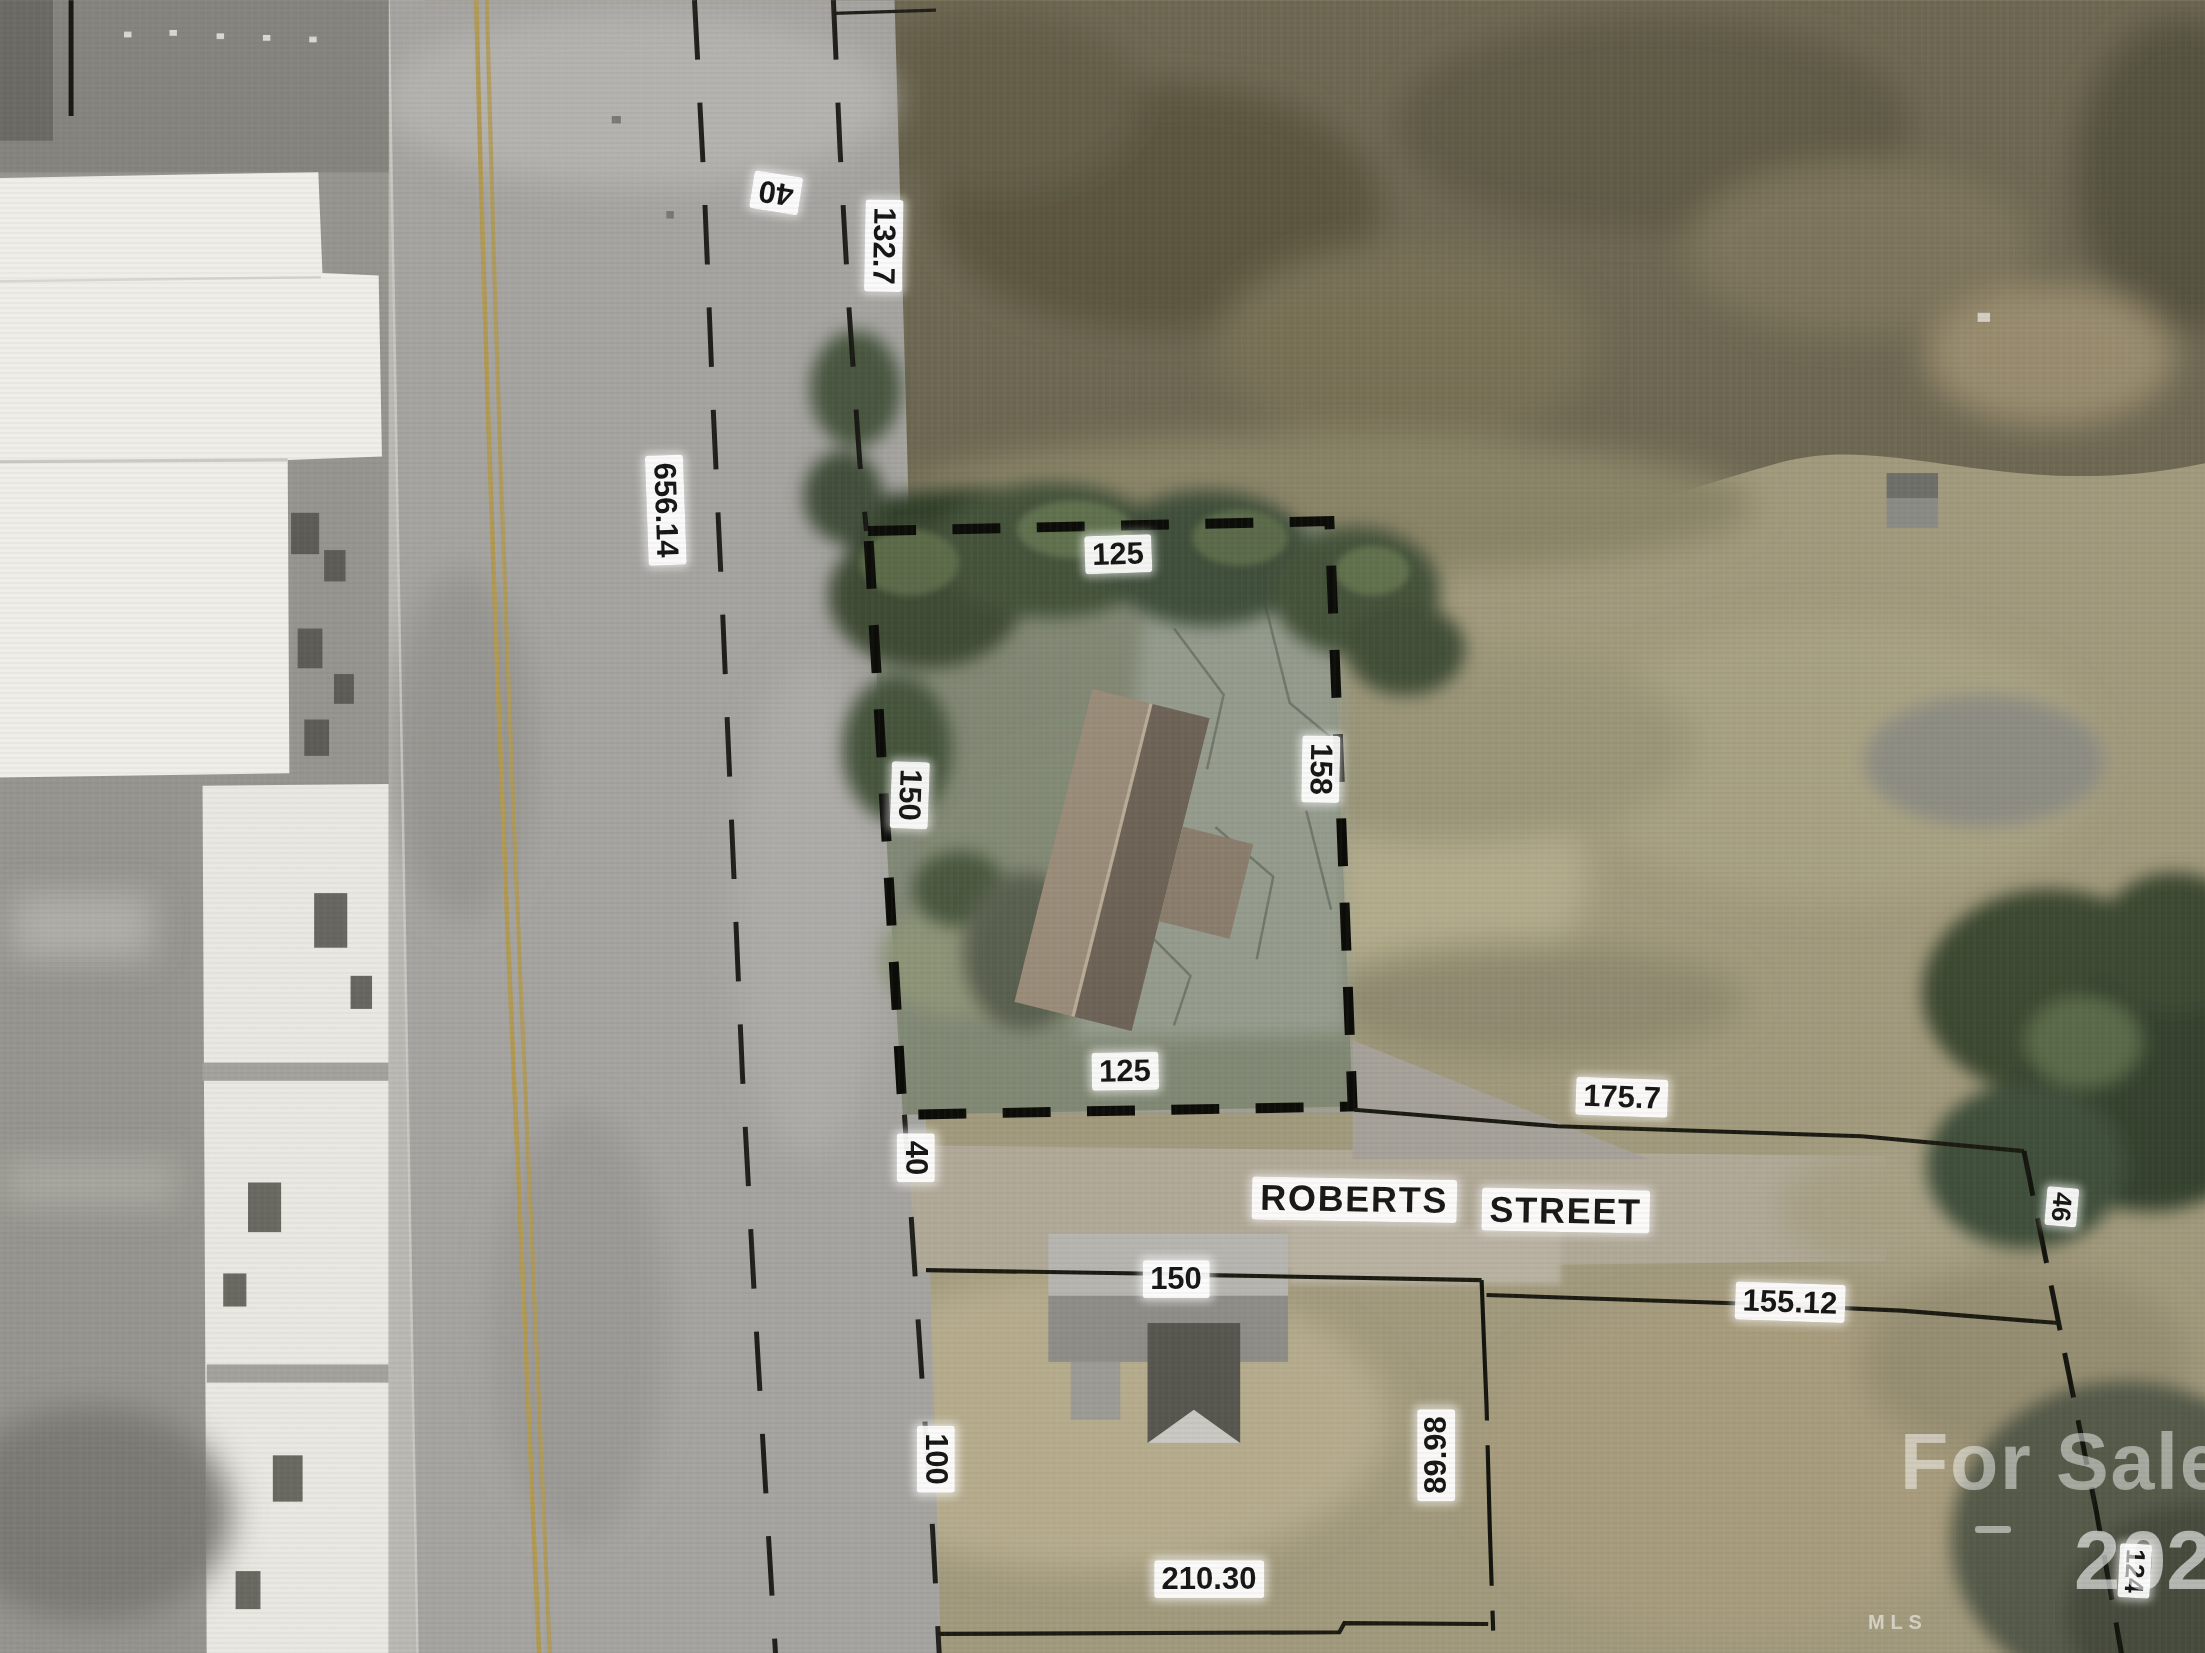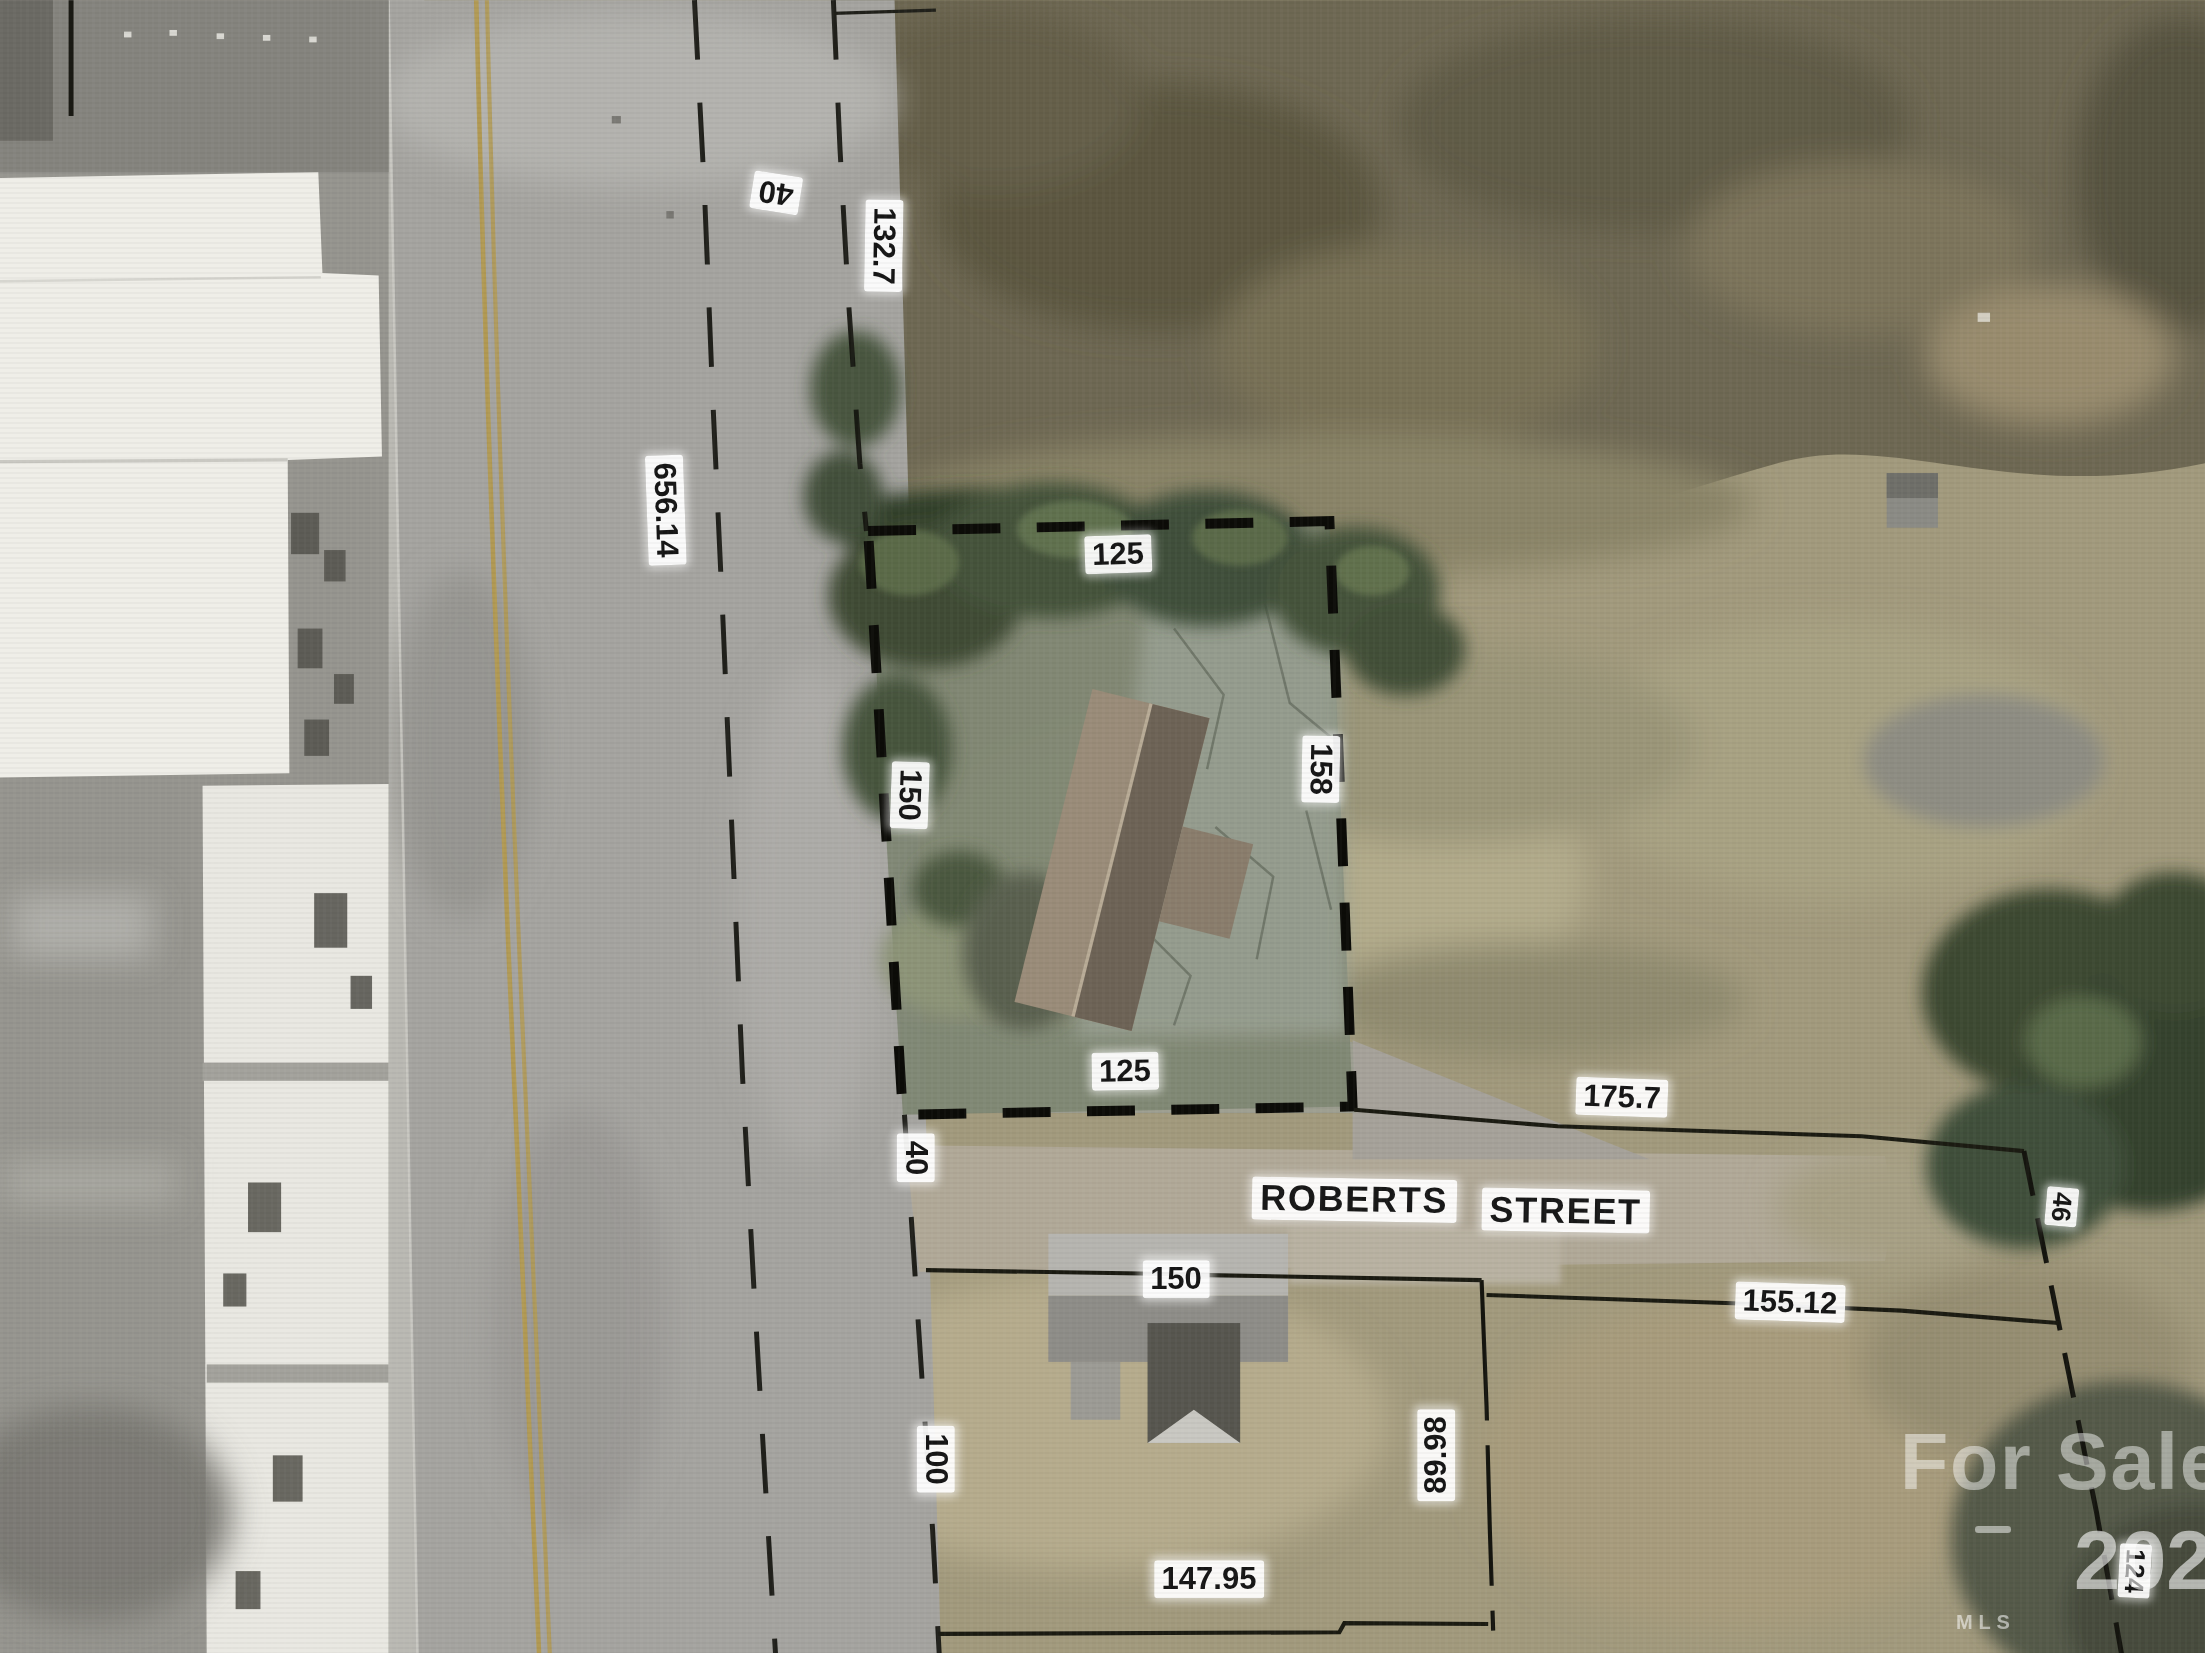--- a/index.html
+++ b/index.html
@@ -247,28 +247,28 @@
   <div class="dim-label" style="left:910px;top:795px;--rot:92deg;"><span>150</span></div>
   <div class="dim-label" style="left:1321px;top:769px;--rot:91deg;"><span>158</span></div>
   <div class="dim-label" style="left:1125px;top:1071px;--rot:-1deg;"><span>125</span></div>
   <div class="dim-label" style="left:916px;top:1158px;--rot:90deg;"><span>40</span></div>
   <div class="dim-label" style="left:1622px;top:1097px;--rot:2deg;"><span>175.7</span></div>
   <div class="dim-label small" style="left:2062px;top:1207px;--rot:95deg;"><span>46</span></div>
   <div class="dim-label" style="left:1176px;top:1279px;--rot:0deg;"><span>150</span></div>
   <div class="dim-label" style="left:1790px;top:1302px;--rot:2deg;"><span>155.12</span></div>
   <div class="dim-label" style="left:936px;top:1459px;--rot:90deg;"><span>100</span></div>
   <div class="dim-label" style="left:1436px;top:1455px;--rot:-90deg;"><span>89.98</span></div>
-  <div class="dim-label" style="left:1209px;top:1579px;--rot:0deg;"><span>147.95</span></div>
+  <div class="dim-label" style="left:1209px;top:1579px;--rot:0deg;"><span>210.30</span></div>
   <div class="dim-label small" style="left:2135px;top:1571px;--rot:93deg;"><span>124</span></div>
 
   <div class="street-label" style="left:1451px;top:1205px;">
     <span>ROBERTS</span>
     <span>STREET</span>
   </div>
 
   <div class="wm wm-forsale" style="left:1852px;top:1416px;"><span>For Sale</span></div>
   <div class="wm-macron" style="left:1975px;top:1526px;"></div>
   <div class="wm wm-year" style="left:2074px;top:1513px;"><span>2023</span></div>
-  <div class="wm wm-mls" style="left:1956px;top:1611px;"><span>MLS</span></div>
+  <div class="wm wm-mls" style="left:1868px;top:1611px;"><span>MLS</span></div>
 
   <div id="grain"></div>
 </div>
 
 
 </body></html>

